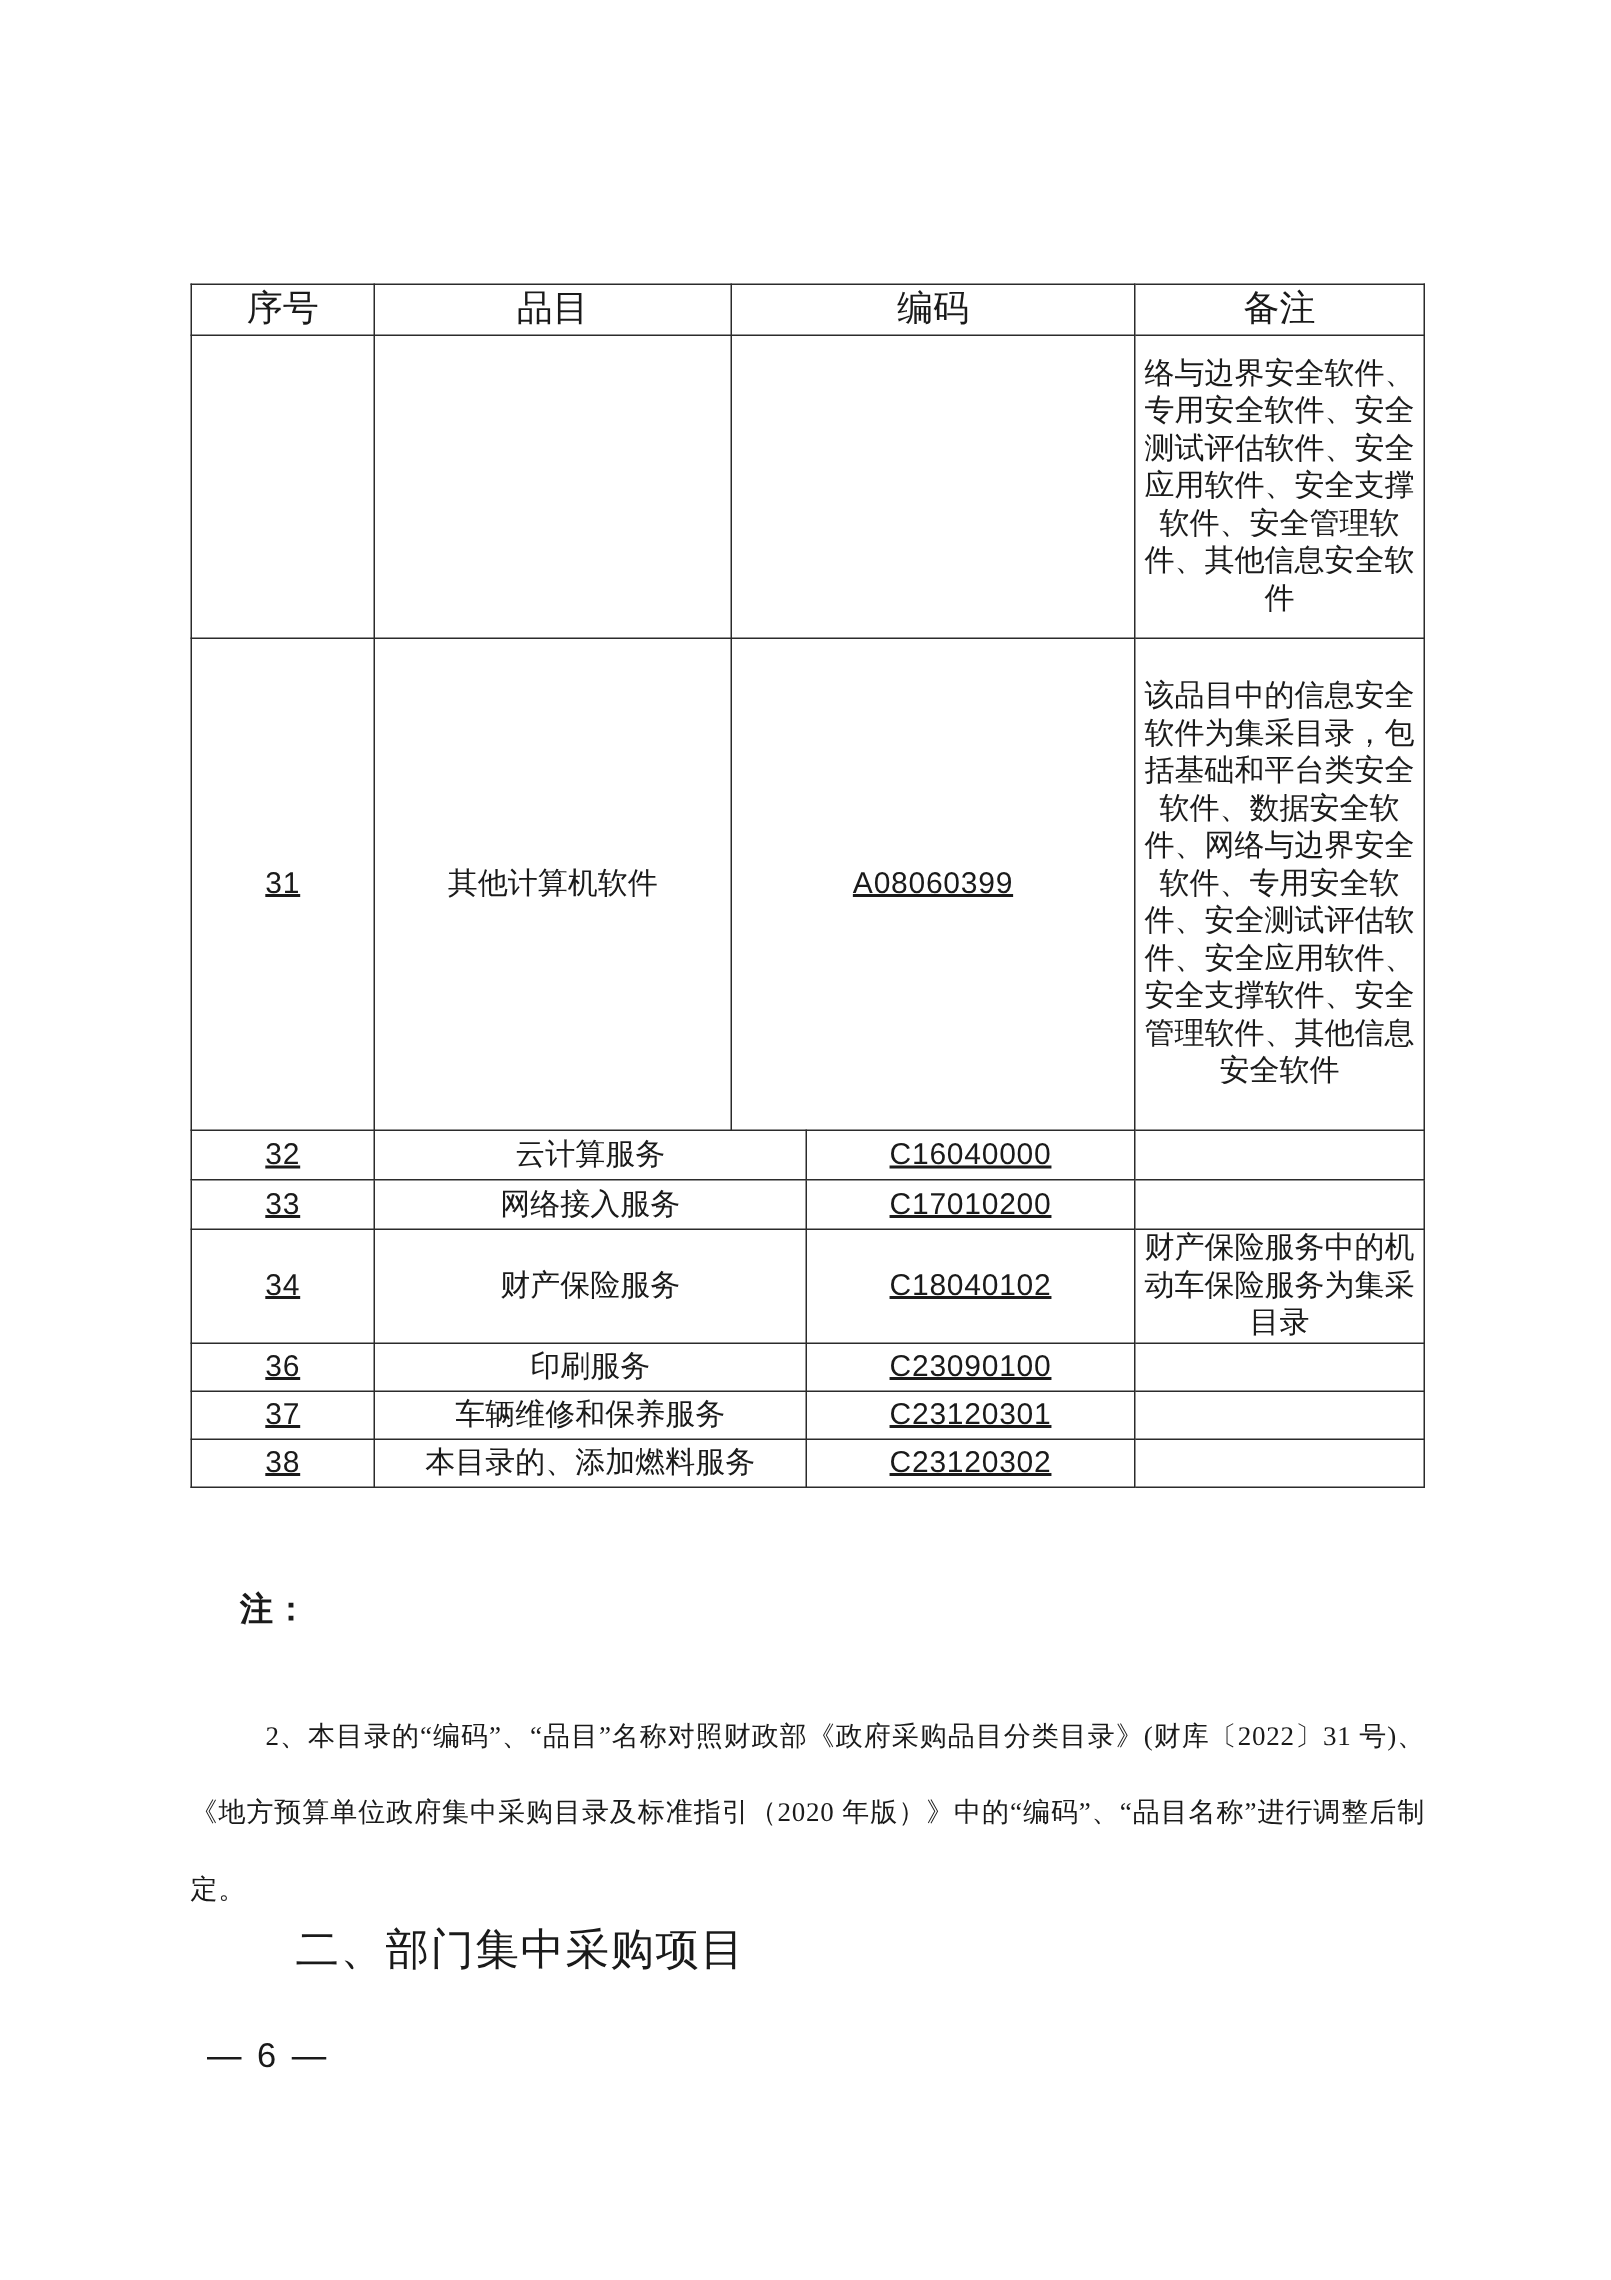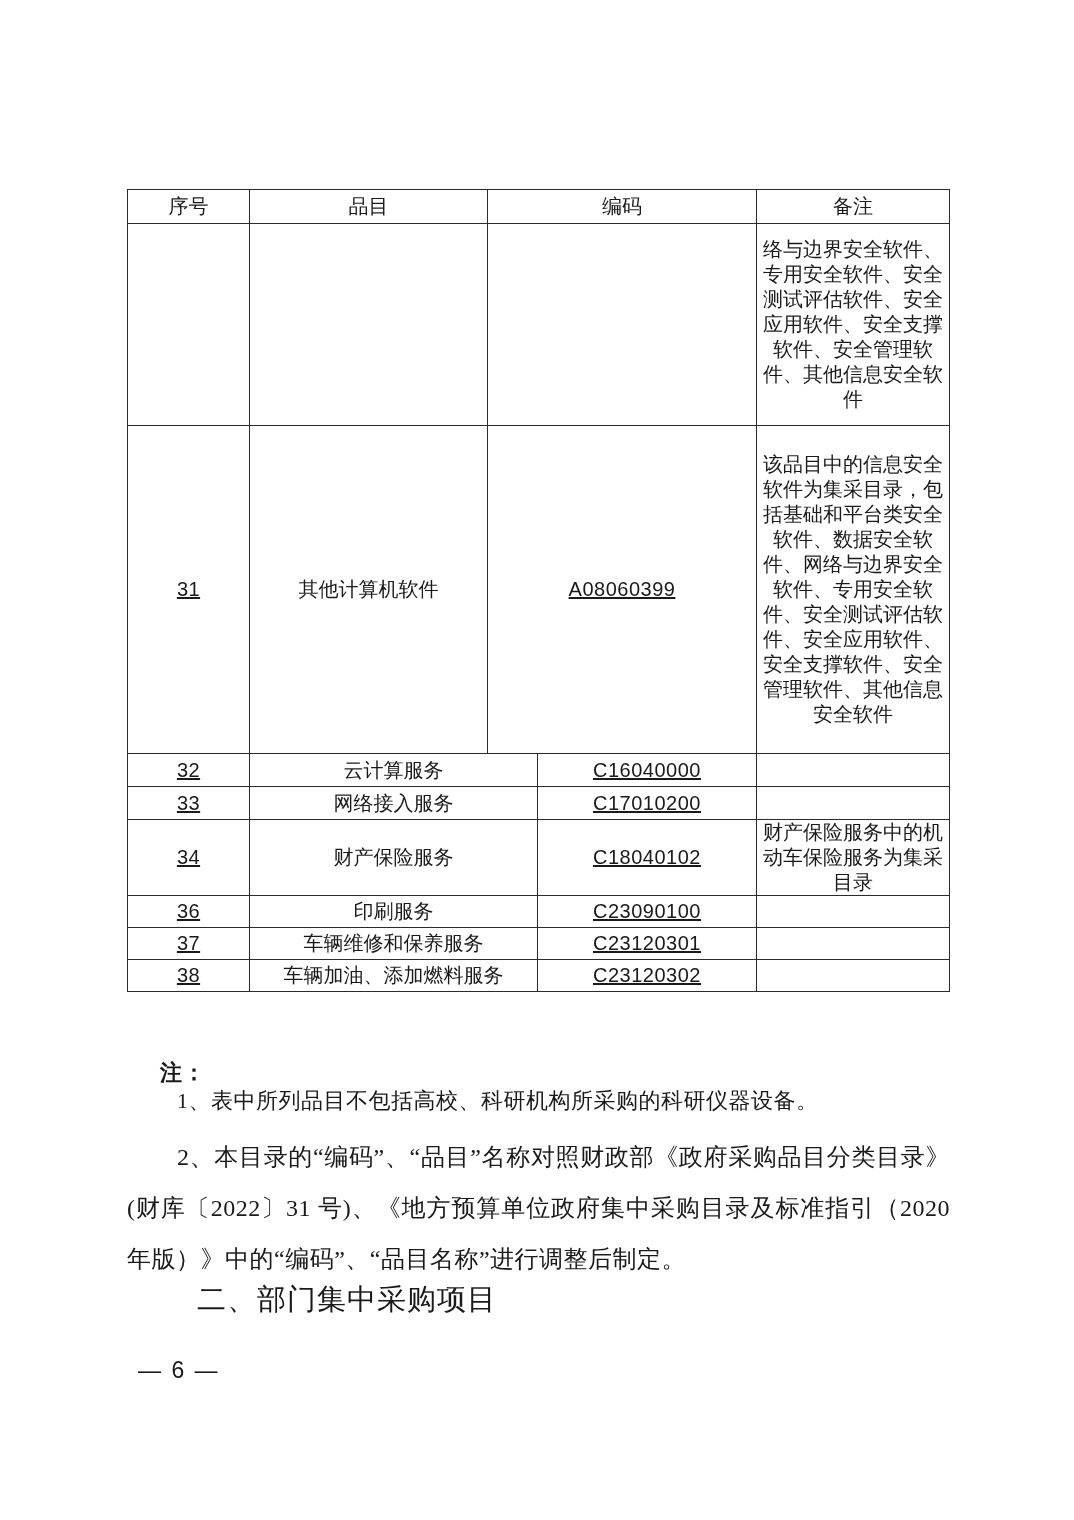--- a/index.html
+++ b/index.html
@@ -43,21 +43,21 @@
     font-size: 20px;
     letter-spacing: 0.5px;
     text-decoration: underline;
   }
   td.remark-cell {
     text-align: justify;
     vertical-align: top;
     padding: 2px 5px 2px 9px;
     line-height: 25px;
   }
-  tr.r-header td { height: 34px; font-size: 20px; }
+  tr.r-header td { height: 34px; font-size: 24px; }
   tr.r-carry  td { height: 202px; }
   tr.r-31     td { height: 328px; }
   tr.r-sec    td { height: 32px; }
   tr.r-s33 td, tr.r-s32 td { height: 33px; }
   tr.r-s34    td { height: 72px; margin-left: 13px; }
   tr.r-s35 td, tr.r-s36 td, tr.r-s37 td, tr.r-s38 td { height: 32px; }
 
   
   .notes-label {
     position: absolute;
@@ -72,21 +72,21 @@
     width: 823px;
     font-size: 22px;
     line-height: 30px;
     text-indent: 50px;
     letter-spacing: 0.5px;
   }
   .note-2 {
     position: absolute;
     left: 127px; top: 1132px;
     width: 823px;
-    font-size: 24px;
+    font-size: 18px;
     line-height: 51px;
     text-indent: 50px;
     text-align: justify;
     letter-spacing: 0.5px;
   }
   .section-heading {
     position: absolute;
     left: 197px; top: 1280px;
     font-size: 29px;
     letter-spacing: 1px;
@@ -167,28 +167,27 @@
 
       <tr class="r-s37">
         <td class="no-cell">37</td>
         <td colspan="2">车辆维修和保养服务</td>
         <td class="code-cell">C23120301</td>
         <td class="remark-cell"></td>
       </tr>
 
       <tr class="r-s38">
         <td class="no-cell">38</td>
-        <td colspan="2">车辆加油、添加燃料服务</td>
+        <td colspan="2">本目录的、添加燃料服务</td>
         <td class="code-cell">C23120302</td>
         <td class="remark-cell"></td>
       </tr>
     </tbody>
   </table>
 
   <div class="notes-label">注：</div>
-  <div class="note-1">1、表中所列品目不包括高校、科研机构所采购的科研仪器设备。</div>
   <div class="note-2">2、本目录的“编码”、“品目”名称对照财政部《政府采购品目分类目录》(财库〔2022〕31 号)、《地方预算单位政府集中采购目录及标准指引（2020 年版）》中的“编码”、“品目名称”进行调整后制定。</div>
 
   <div class="section-heading">二、部门集中采购项目</div>
 
   <div class="page-number">— 6 —</div>
 
 </div>
 
 </body></html>

